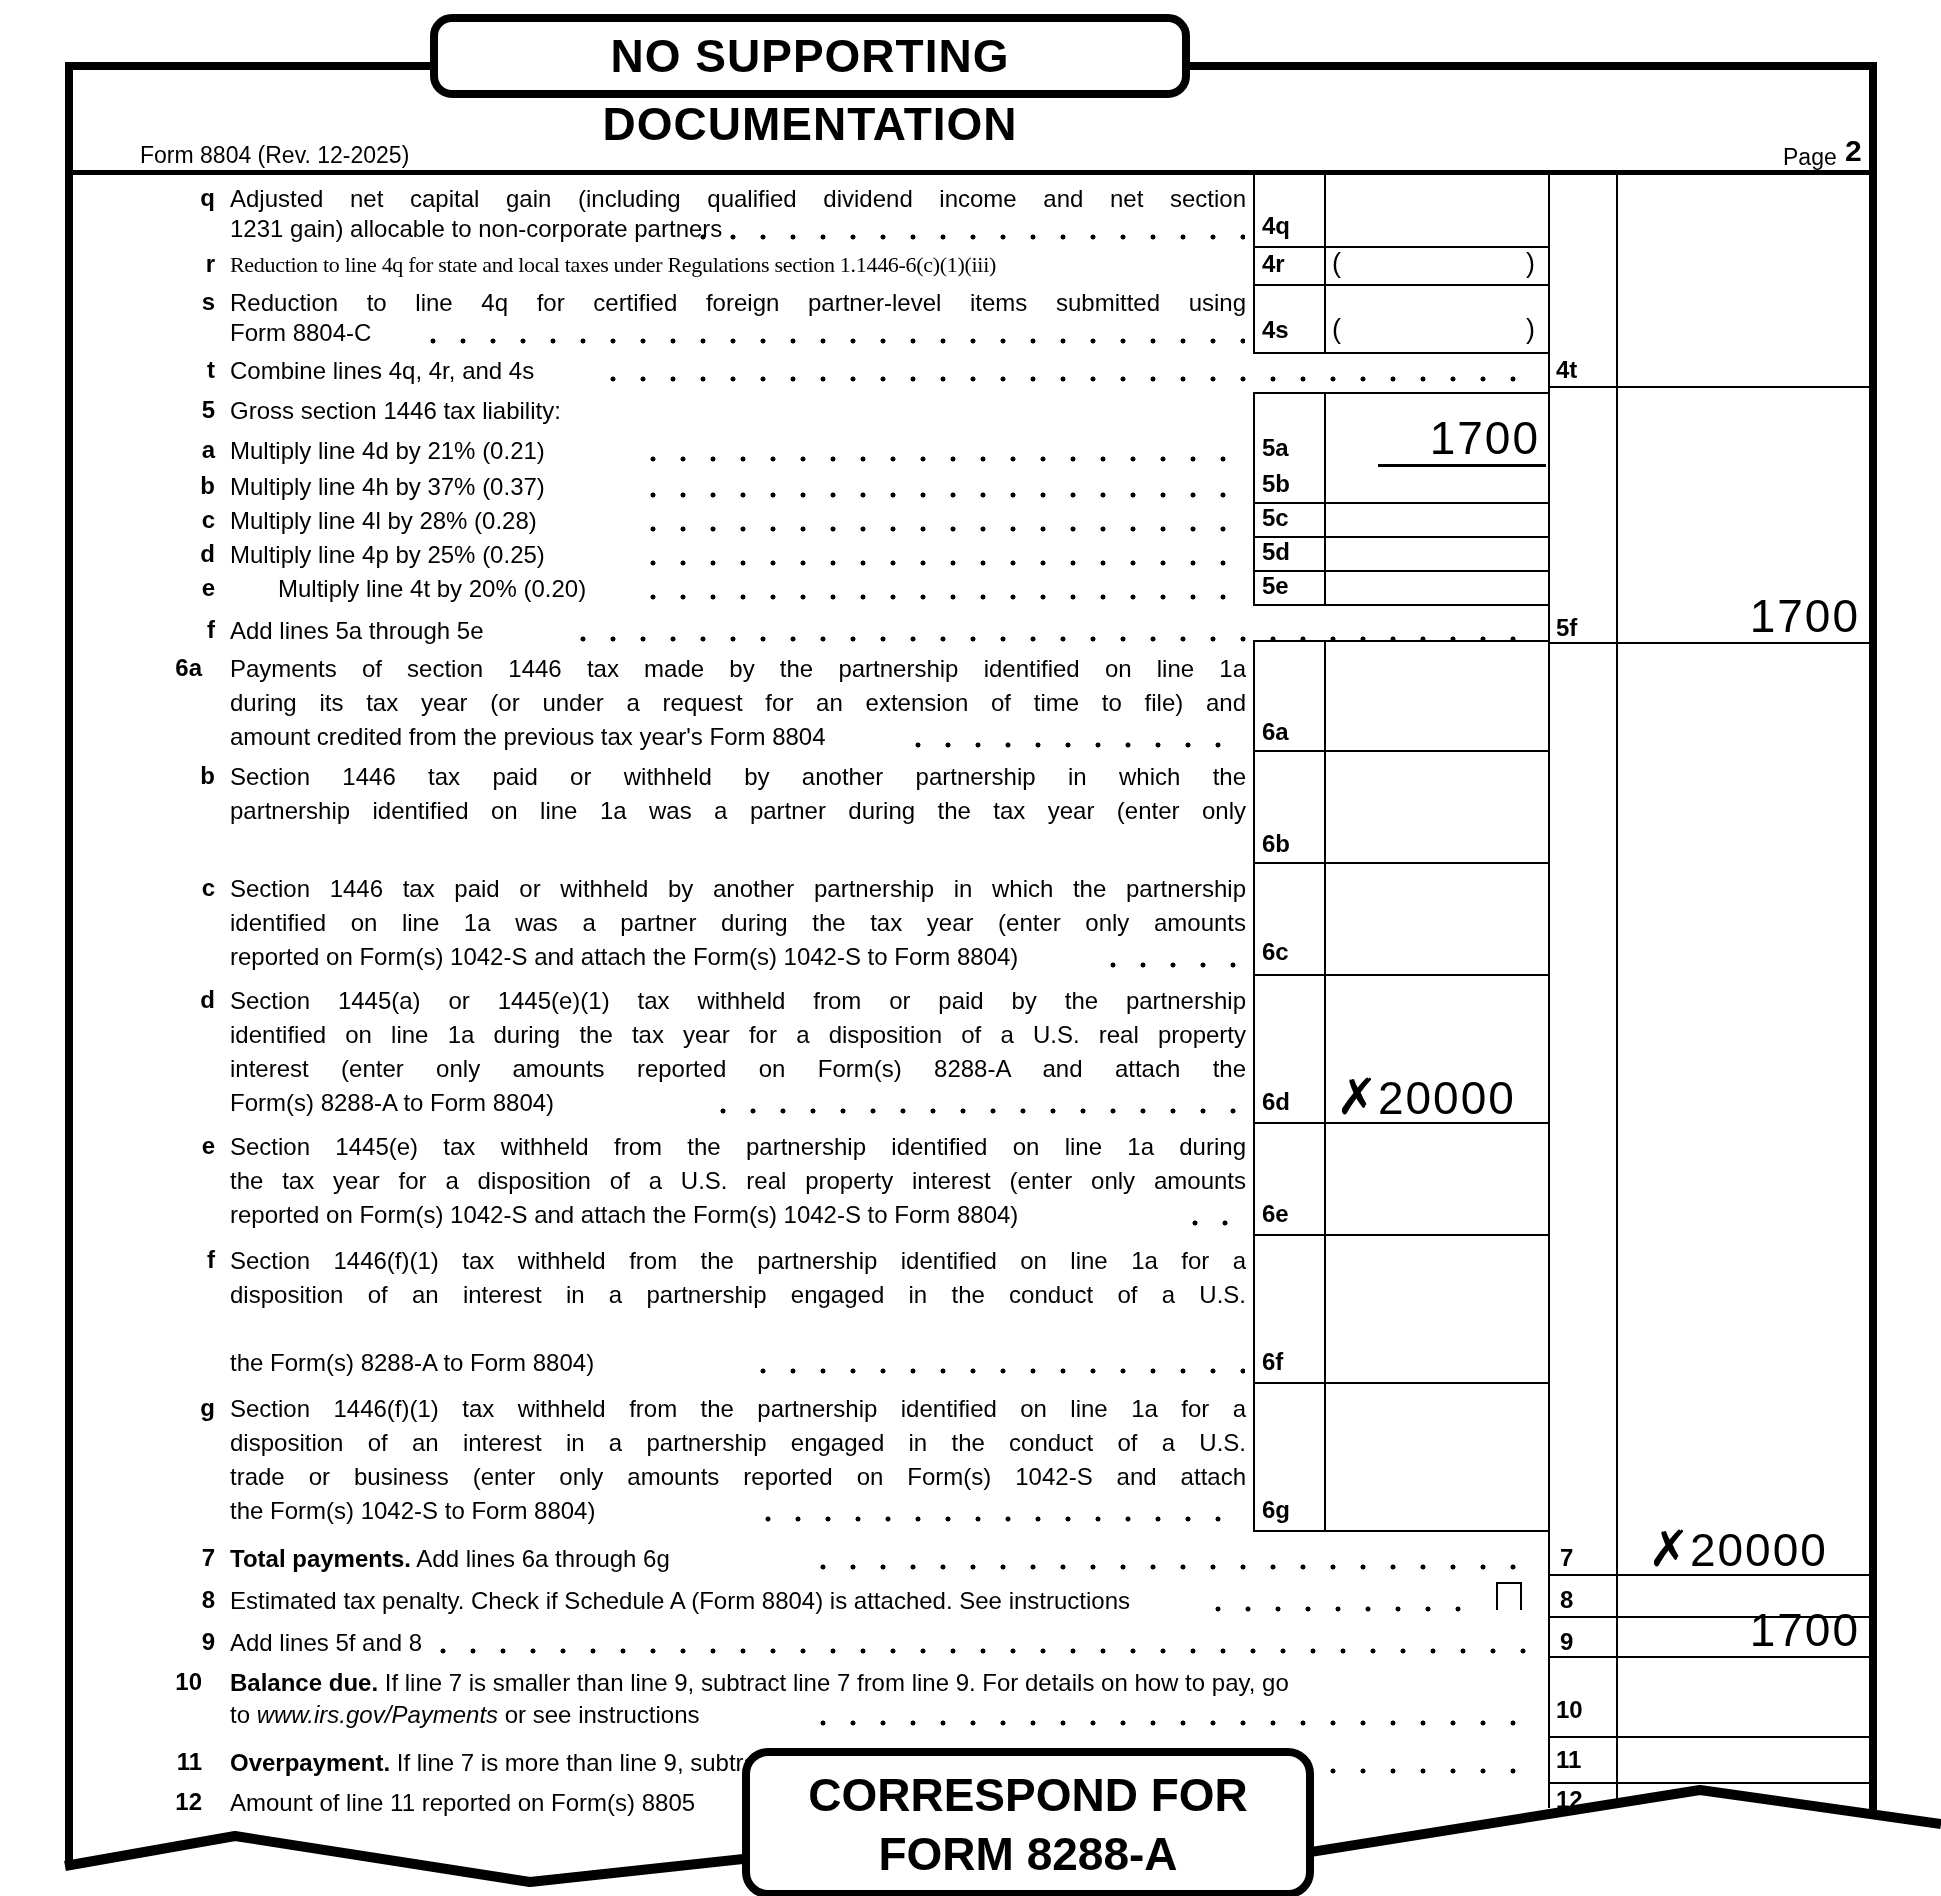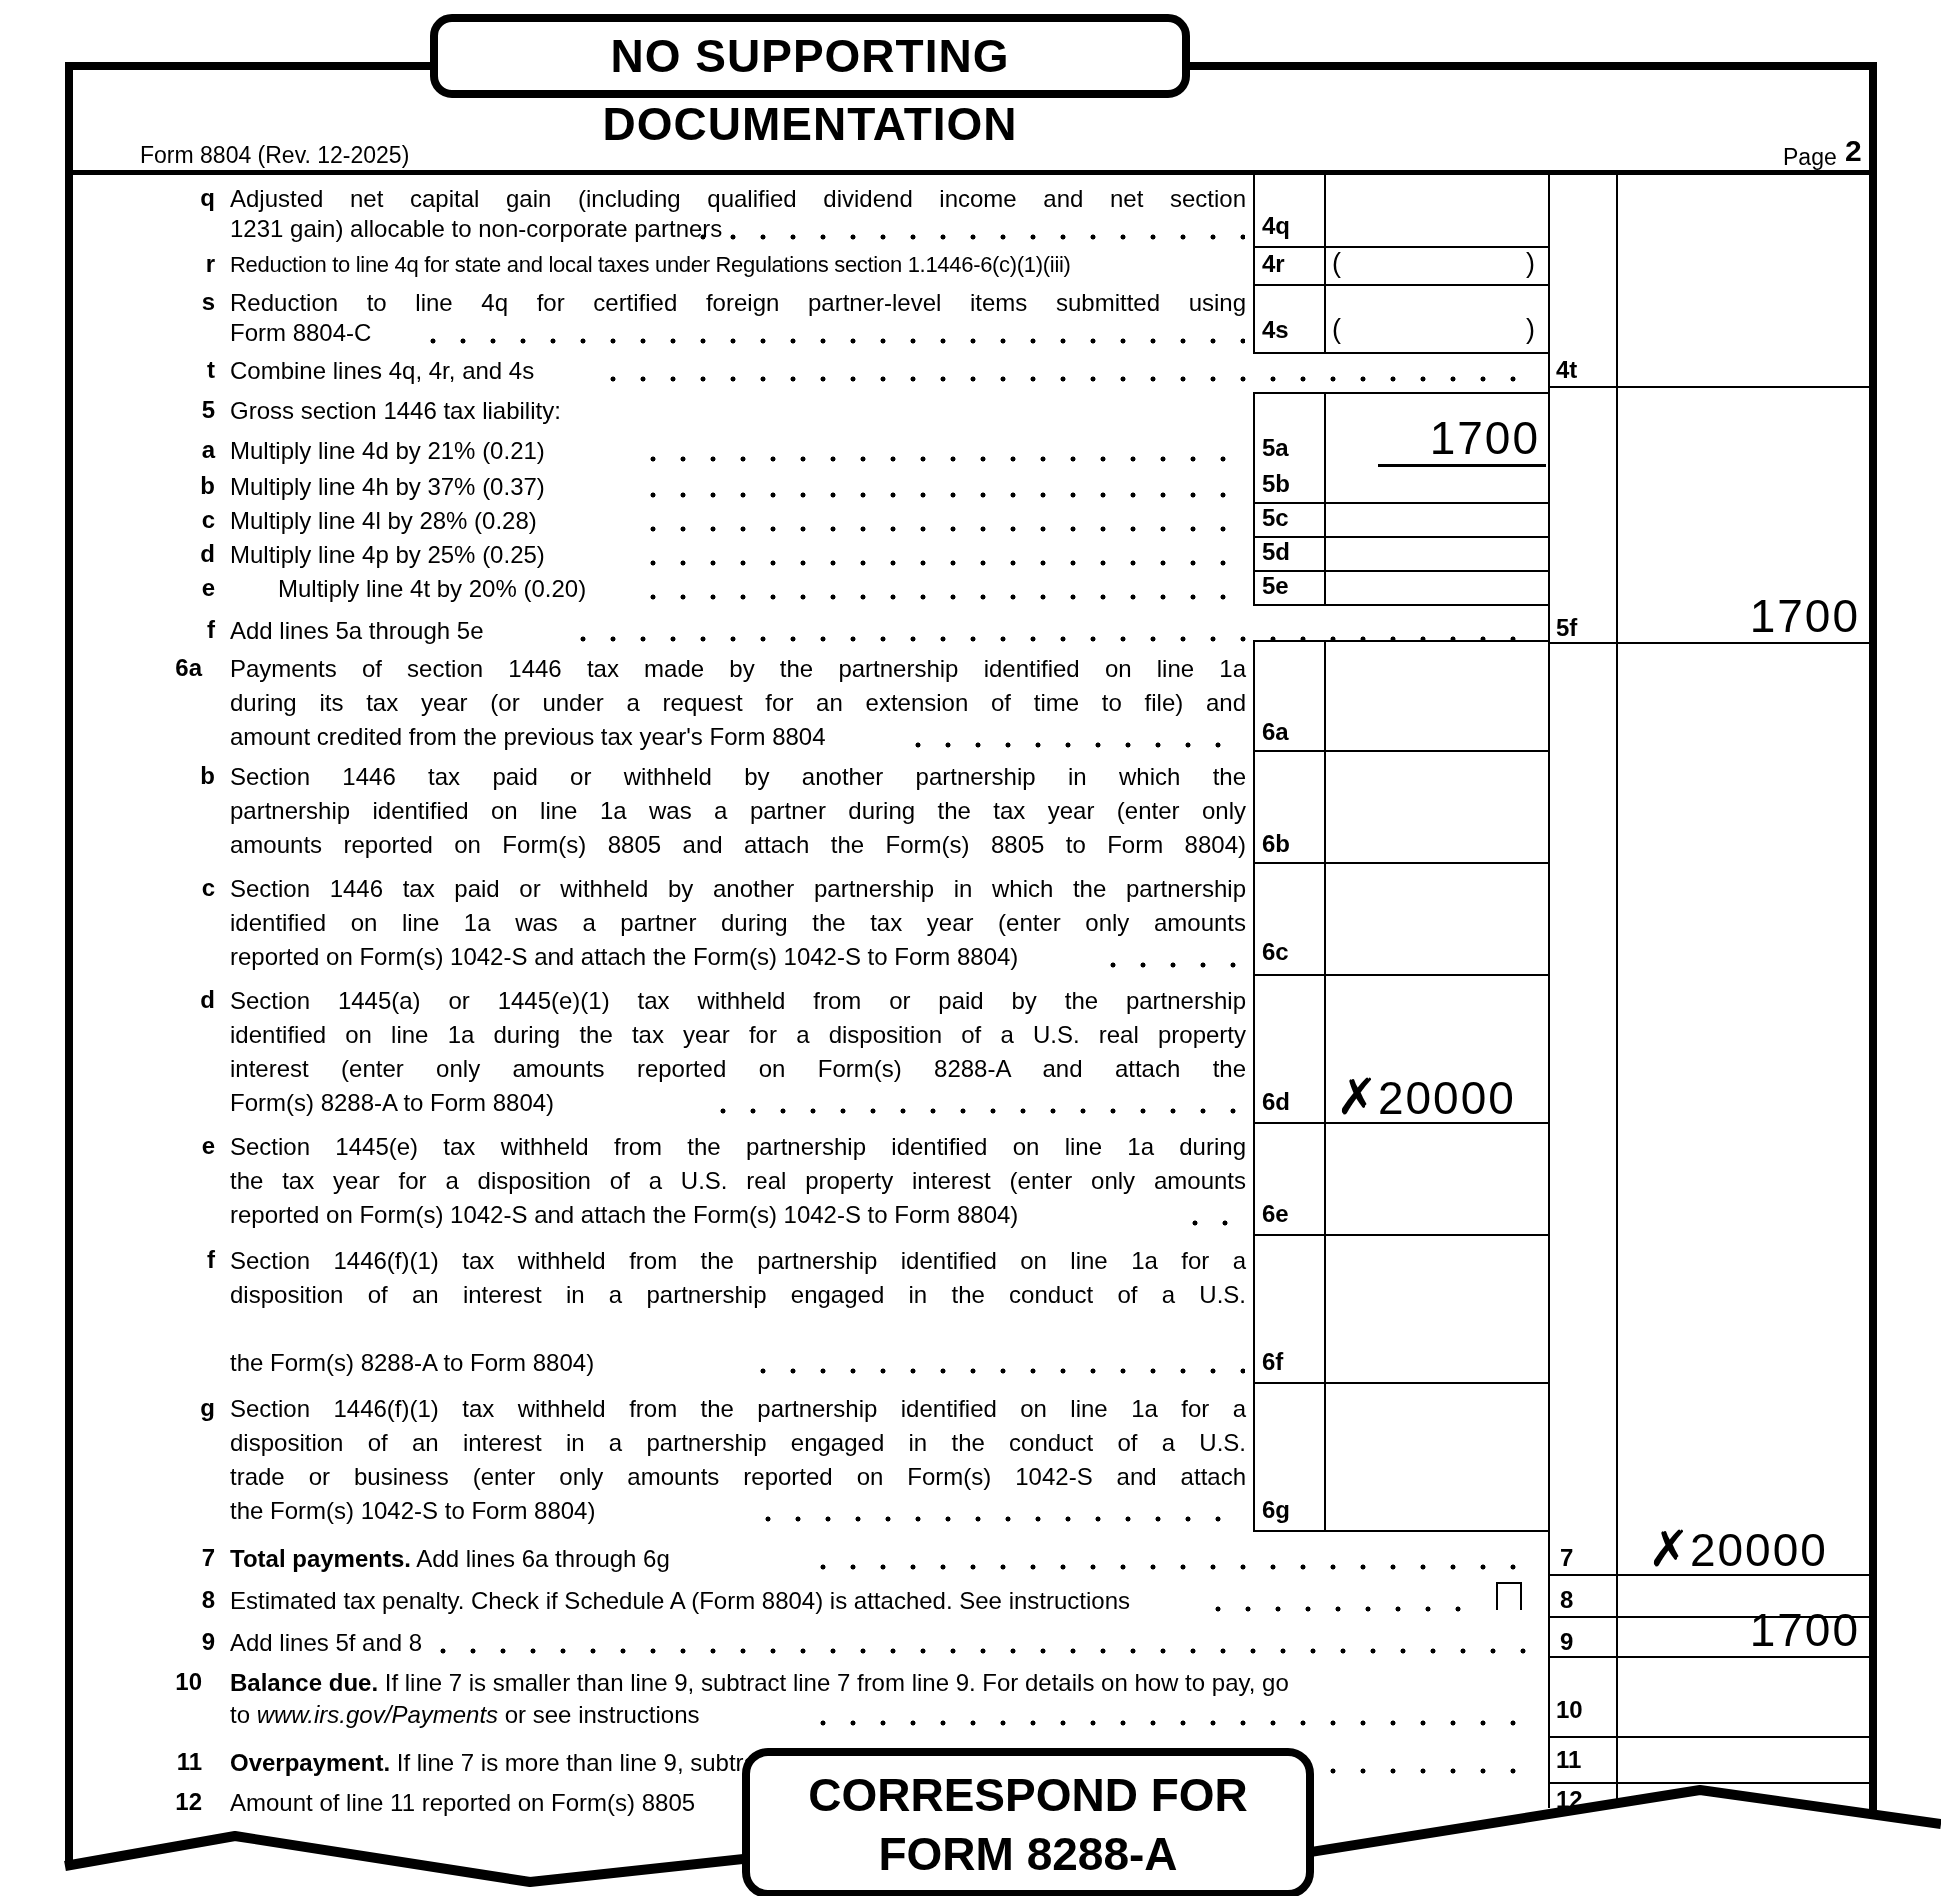--- a/index.html
+++ b/index.html
@@ -71,21 +71,21 @@
   <div class="hl" style="left:1548px;top:1782px;width:325px;"></div>
 
   <div class="n" style="left:165px;top:184px;">q</div>
   <div class="j" style="left:230px;top:184px;width:1016px;">Adjusted net capital gain (including qualified dividend income and net section</div>
   <div class="t" style="left:230px;top:214px;">1231 gain) allocable to non-corporate partners</div>
   <div class="dots" style="left:700px;top:234px;width:545px;"></div>
   <div class="bx" style="left:1262px;top:212px;">4q</div>
   <div style="position:absolute;left:1326px;top:212px;width:220px;height:32px;"></div>
 
   <div class="n" style="left:165px;top:250px;">r</div>
-  <div class="t" style="left:230px;top:250px;font-size:22px;letter-spacing:-0.3px;">Reduction to line 4q for state and local taxes under Regulations section 1.1446-6(c)(1)(iii)</div>
+  <div class="t" style="left:230px;top:250px;font-size:22px;letter-spacing:-0.3px;font-family:Liberation Serif, serif;">Reduction to line 4q for state and local taxes under Regulations section 1.1446-6(c)(1)(iii)</div>
   <div class="bx" style="left:1262px;top:250px;">4r</div>
   <div class="t" style="left:1332px;top:248px;font-size:27px;">(</div>
   <div class="t" style="left:1526px;top:248px;font-size:27px;">)</div>
   <div style="position:absolute;left:1350px;top:248px;width:170px;height:32px;"></div>
 
   <div class="n" style="left:165px;top:288px;">s</div>
   <div class="j" style="left:230px;top:288px;width:1016px;">Reduction to line 4q for certified foreign partner-level items submitted using</div>
   <div class="t" style="left:230px;top:318px;">Form 8804-C</div>
   <div class="dots" style="left:430px;top:338px;width:815px;"></div>
   <div class="bx" style="left:1262px;top:316px;">4s</div>
@@ -142,21 +142,20 @@
   <div class="j" style="left:230px;top:654px;width:1016px;">Payments of section 1446 tax made by the partnership identified on line 1a</div>
   <div class="j" style="left:230px;top:688px;width:1016px;">during its tax year (or under a request for an extension of time to file) and</div>
   <div class="t" style="left:230px;top:722px;">amount credited from the previous tax year's Form 8804</div>
   <div class="dots" style="left:915px;top:742px;width:330px;"></div>
   <div class="bx" style="left:1262px;top:718px;">6a</div>
   <div style="position:absolute;left:1326px;top:680px;width:220px;height:60px;"></div>
 
   <div class="n" style="left:165px;top:762px;">b</div>
   <div class="j" style="left:230px;top:762px;width:1016px;">Section 1446 tax paid or withheld by another partnership in which the</div>
   <div class="j" style="left:230px;top:796px;width:1016px;">partnership identified on line 1a was a partner during the tax year (enter only</div>
-  <div class="j" style="left:230px;top:830px;width:1016px;">amounts reported on Form(s) 8805 and attach the Form(s) 8805 to Form 8804)</div>
   <div class="bx" style="left:1262px;top:830px;">6b</div>
   <div style="position:absolute;left:1326px;top:790px;width:220px;height:64px;"></div>
 
   <div class="n" style="left:165px;top:874px;">c</div>
   <div class="j" style="left:230px;top:874px;width:1016px;">Section 1446 tax paid or withheld by another partnership in which the partnership</div>
   <div class="j" style="left:230px;top:908px;width:1016px;">identified on line 1a was a partner during the tax year (enter only amounts</div>
   <div class="t" style="left:230px;top:942px;">reported on Form(s) 1042-S and attach the Form(s) 1042-S to Form 8804)</div>
   <div class="dots" style="left:1110px;top:962px;width:135px;"></div>
   <div class="bx" style="left:1262px;top:938px;">6c</div>
   <div style="position:absolute;left:1326px;top:900px;width:220px;height:64px;"></div>

